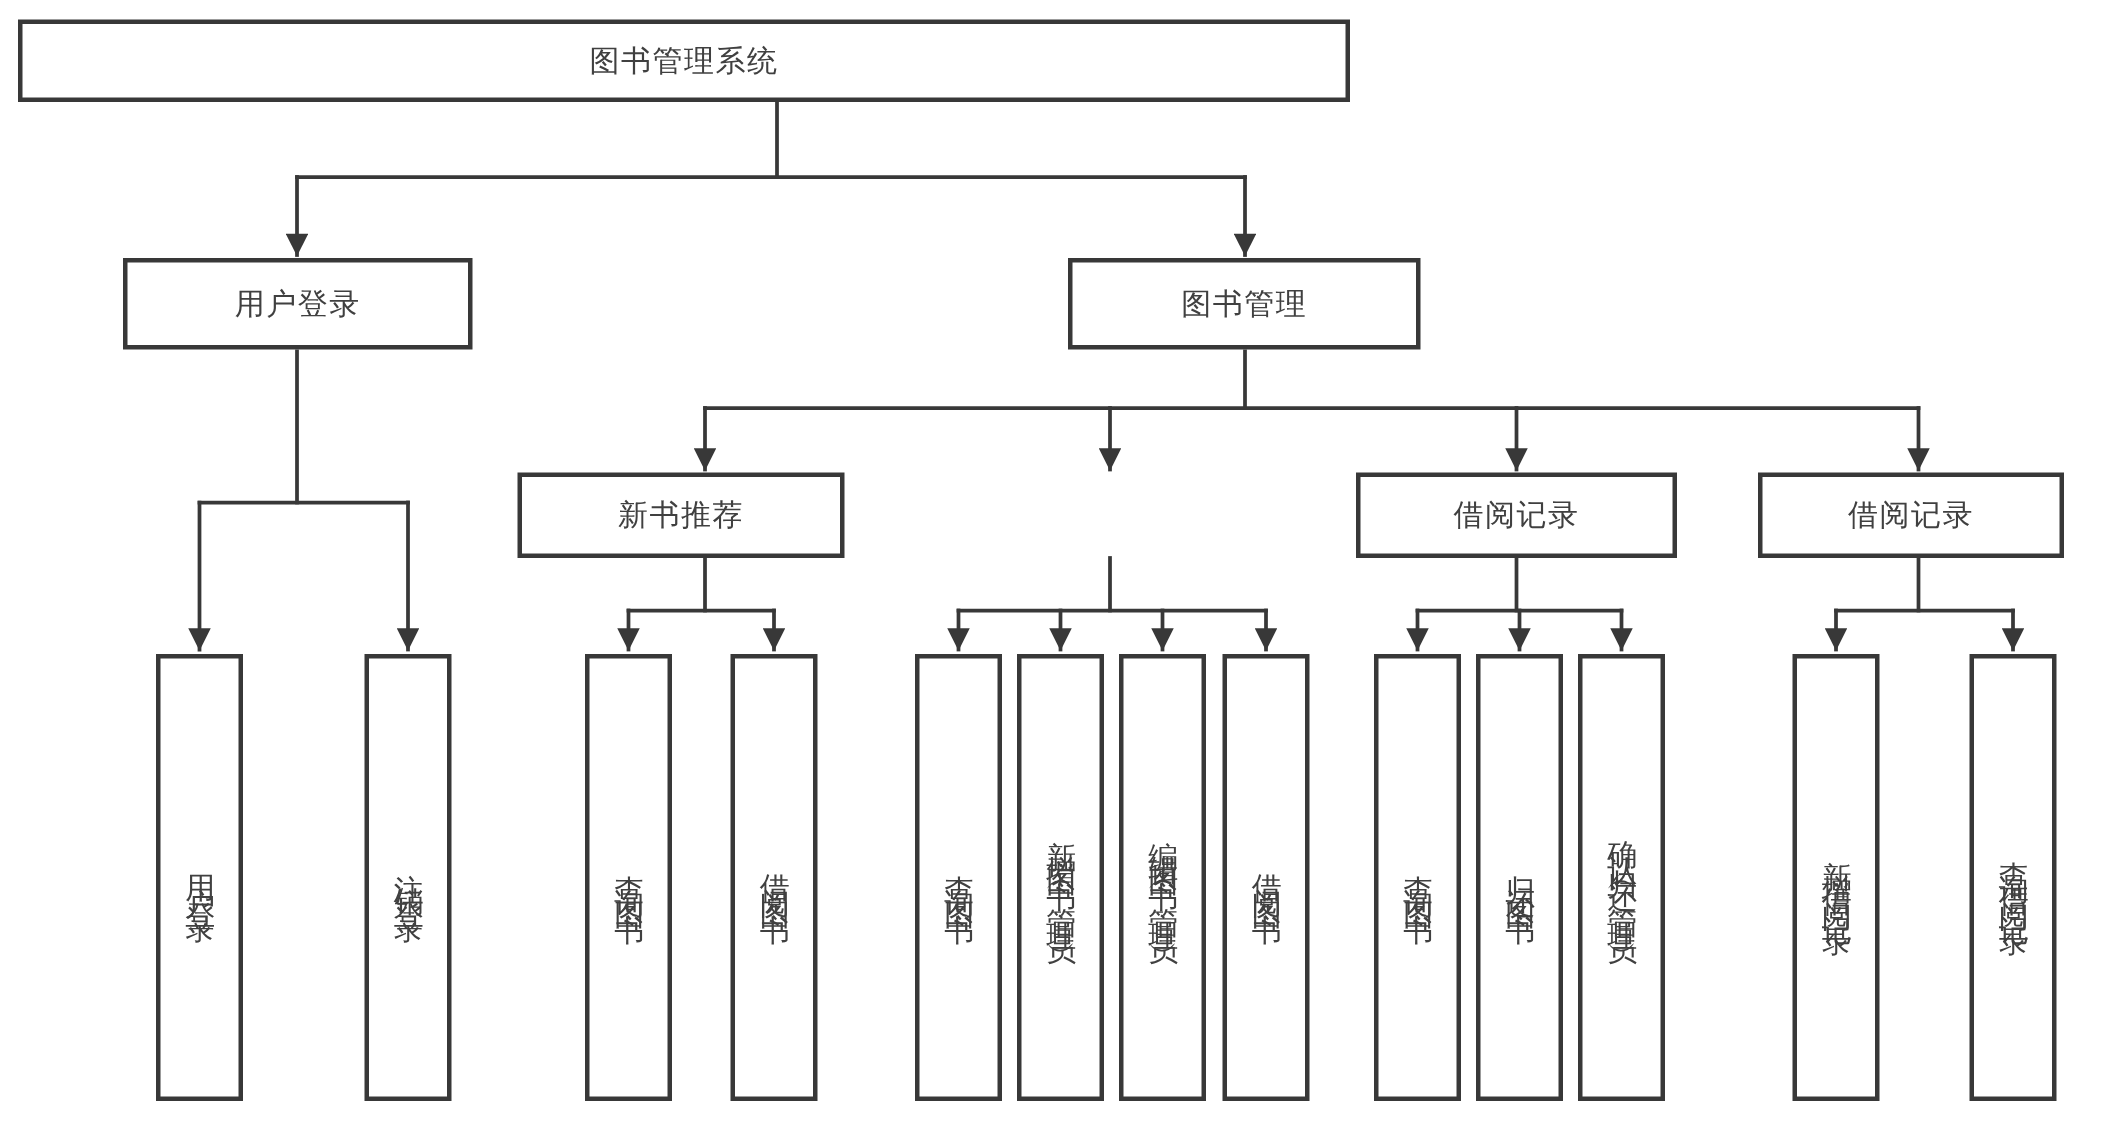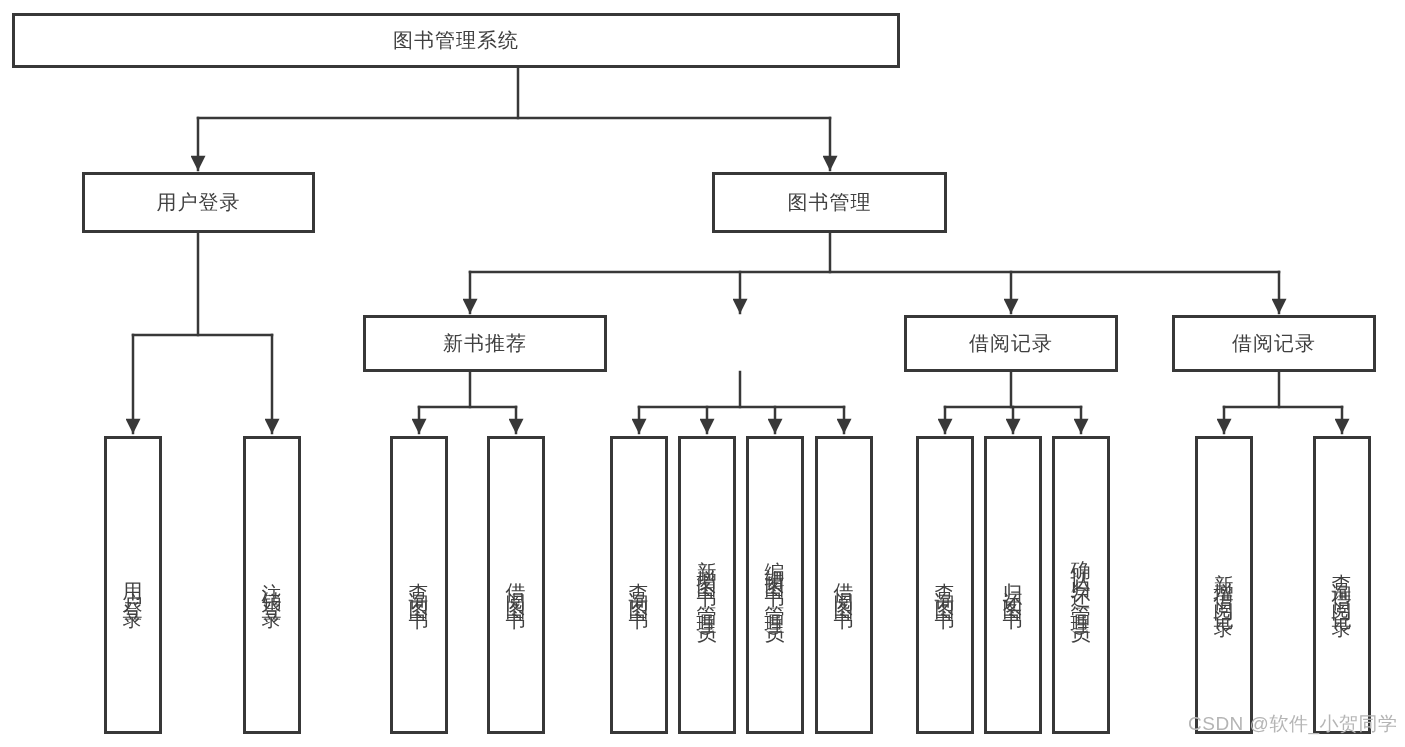--- a/index.html
+++ b/index.html
@@ -111,21 +111,21 @@
       <path d="M1224,407 L1224,433" marker-end="url(#arrow)"></path>
       <path d="M1342,407 L1342,433" marker-end="url(#arrow)"></path>
     </g>
   </svg>
 
   <div class="hnode" style="left:12px; top:13px; width:888px; height:55px;text-align:right;">图书管理系统</div>
 
   <div class="hnode" style="left:82px; top:172px; width:233px; height:61px;">用户登录</div>
   <div class="hnode" style="left:712px; top:172px; width:235px; height:61px;">图书管理</div>
 
-  <div class="hnode" style="left:363px; top:315px; width:244px; height:57px;">新书推荐</div>
+  <div class="hnode" style="left:345px; top:315px; width:218px; height:57px;">新书推荐</div>
   <div class="hnode" style="left:904px; top:315px; width:214px; height:57px;">借阅记录</div>
   <div class="hnode" style="left:1172px; top:315px; width:204px; height:57px;">借阅记录</div>
 
   <div class="leaf" style="left:104px;">
     <span>用户登录</span>
   </div>
   <div class="leaf" style="left:243px;">
     <span>注销登录</span>
   </div>
 
@@ -159,15 +159,14 @@
     <span>确认归还（管理员）</span>
   </div>
 
   <div class="leaf" style="left:1195px;">
     <span>新增借阅记录</span>
   </div>
   <div class="leaf" style="left:1313px;">
     <span>查询借阅记录</span>
   </div>
 
-  <div class="watermark">CSDN @软件_小贺同学</div>
 
 </div>
 
 </body></html>

